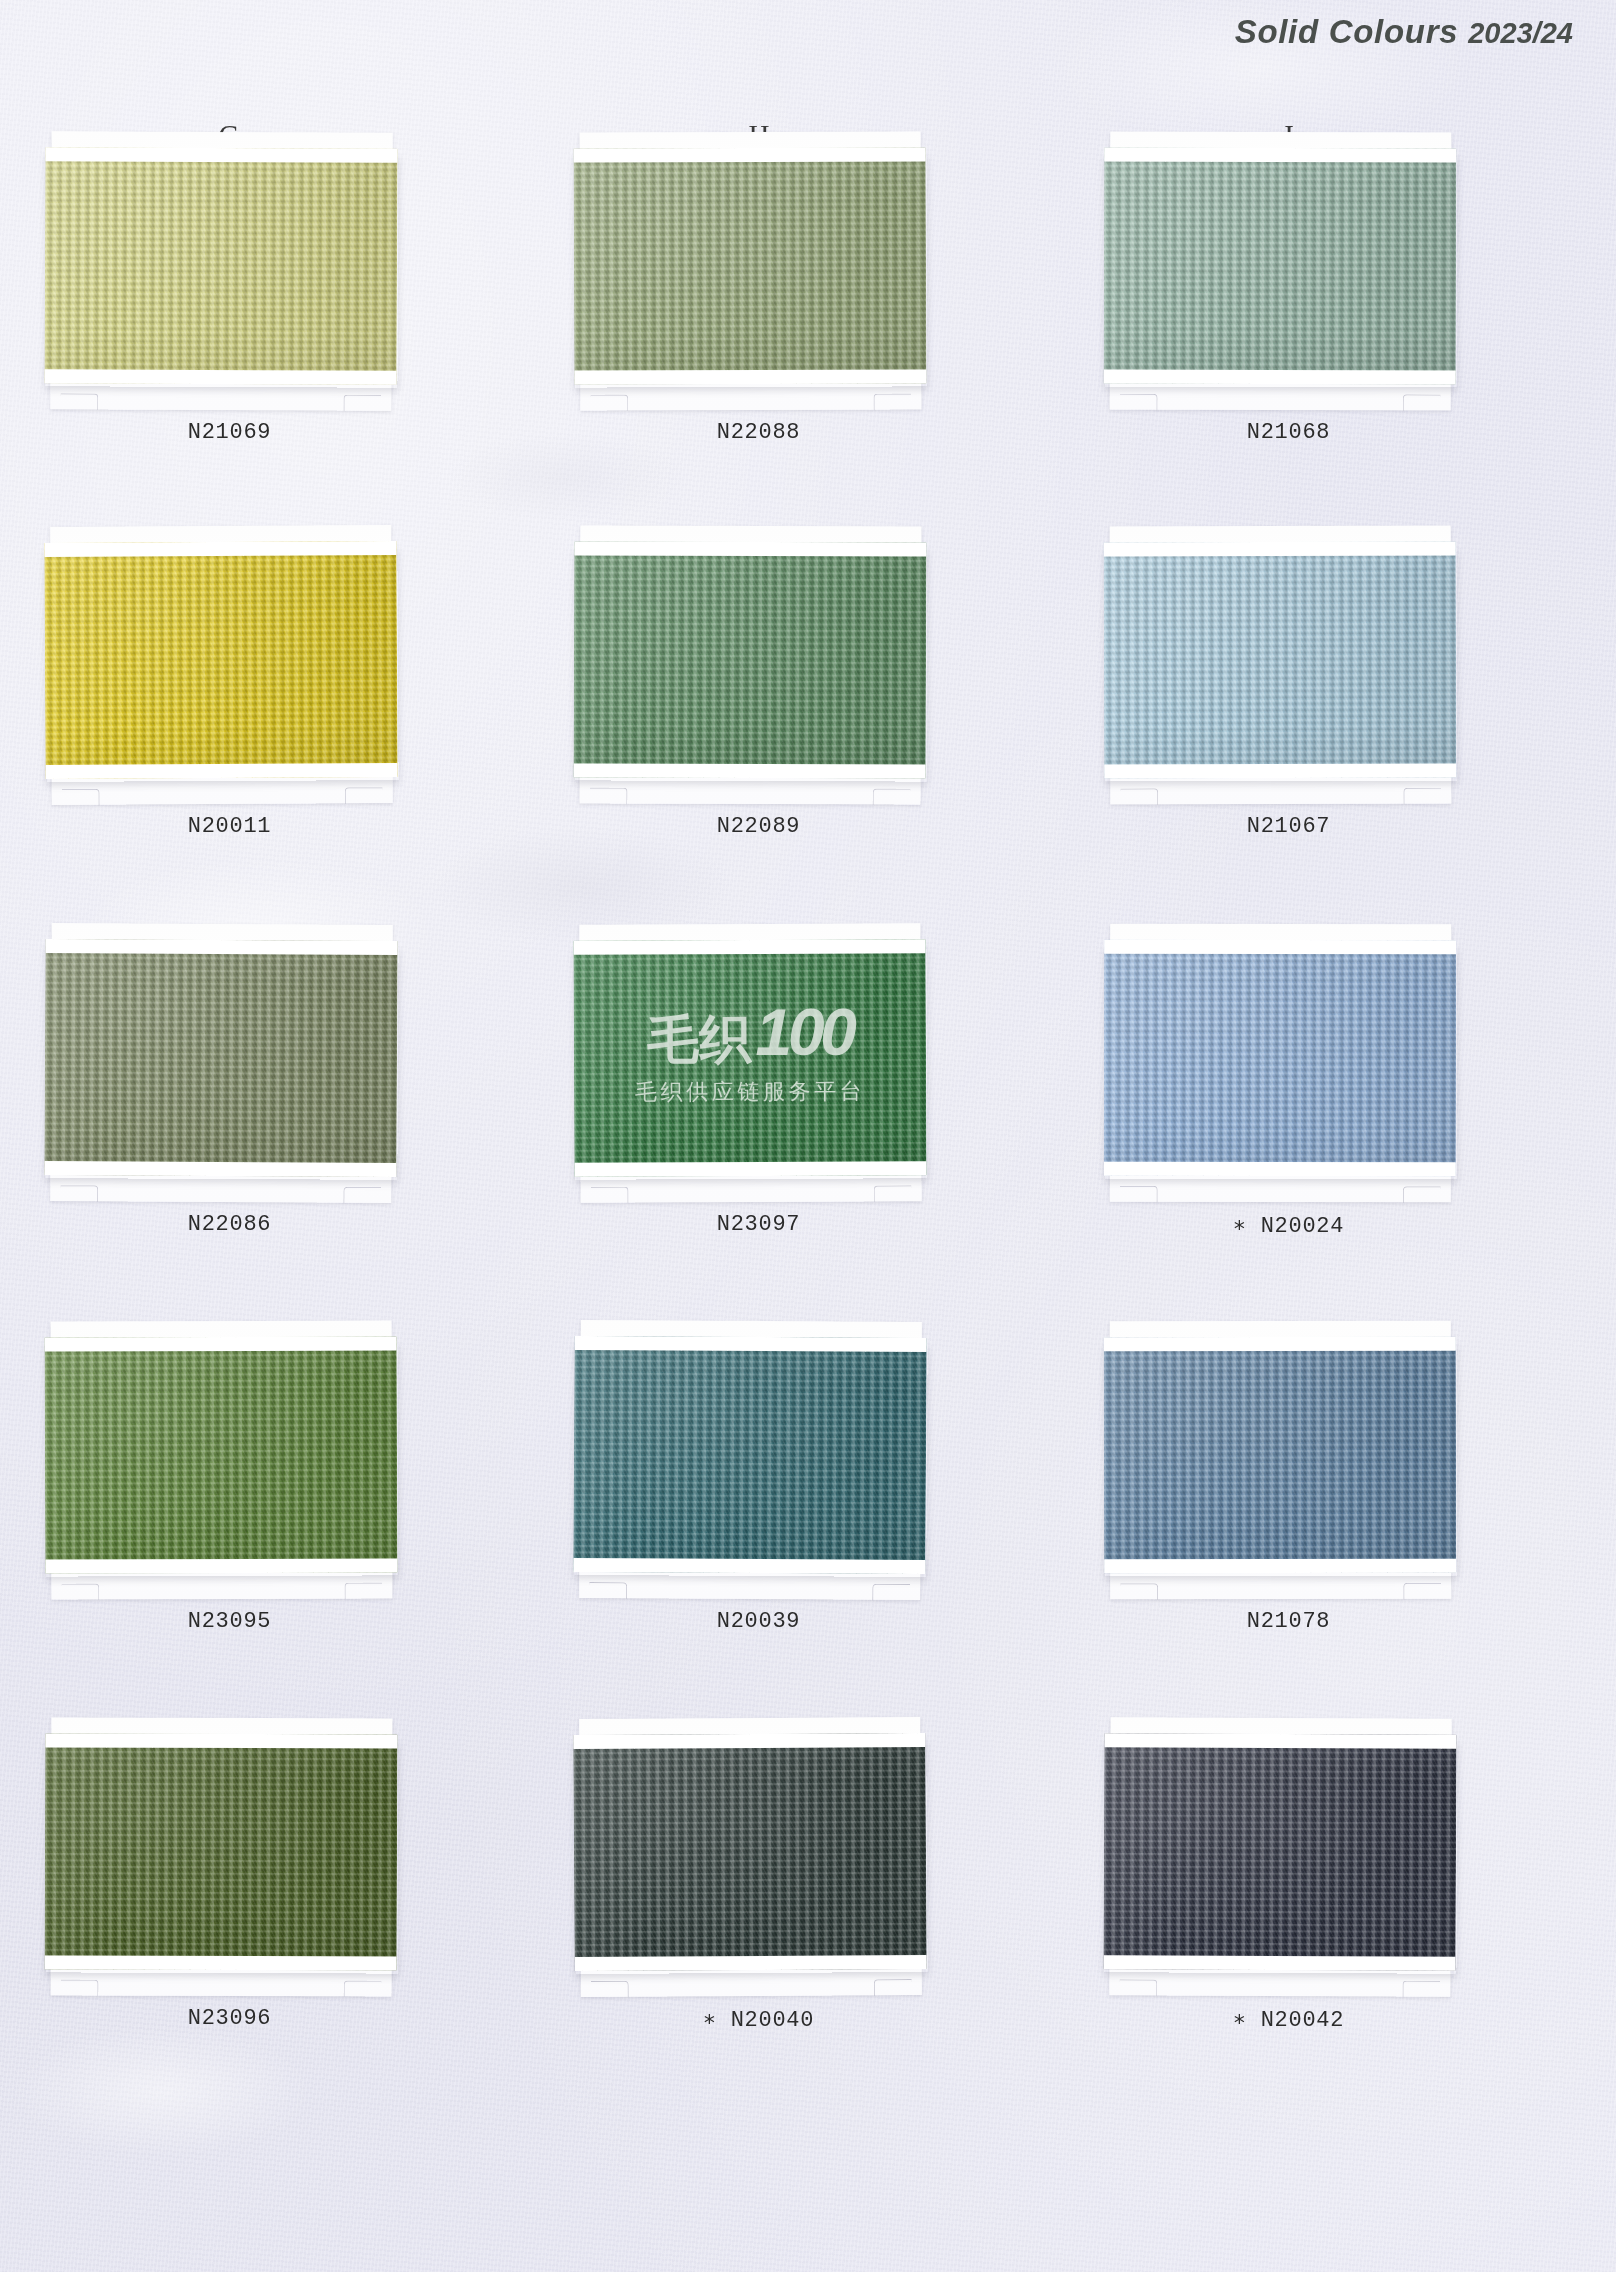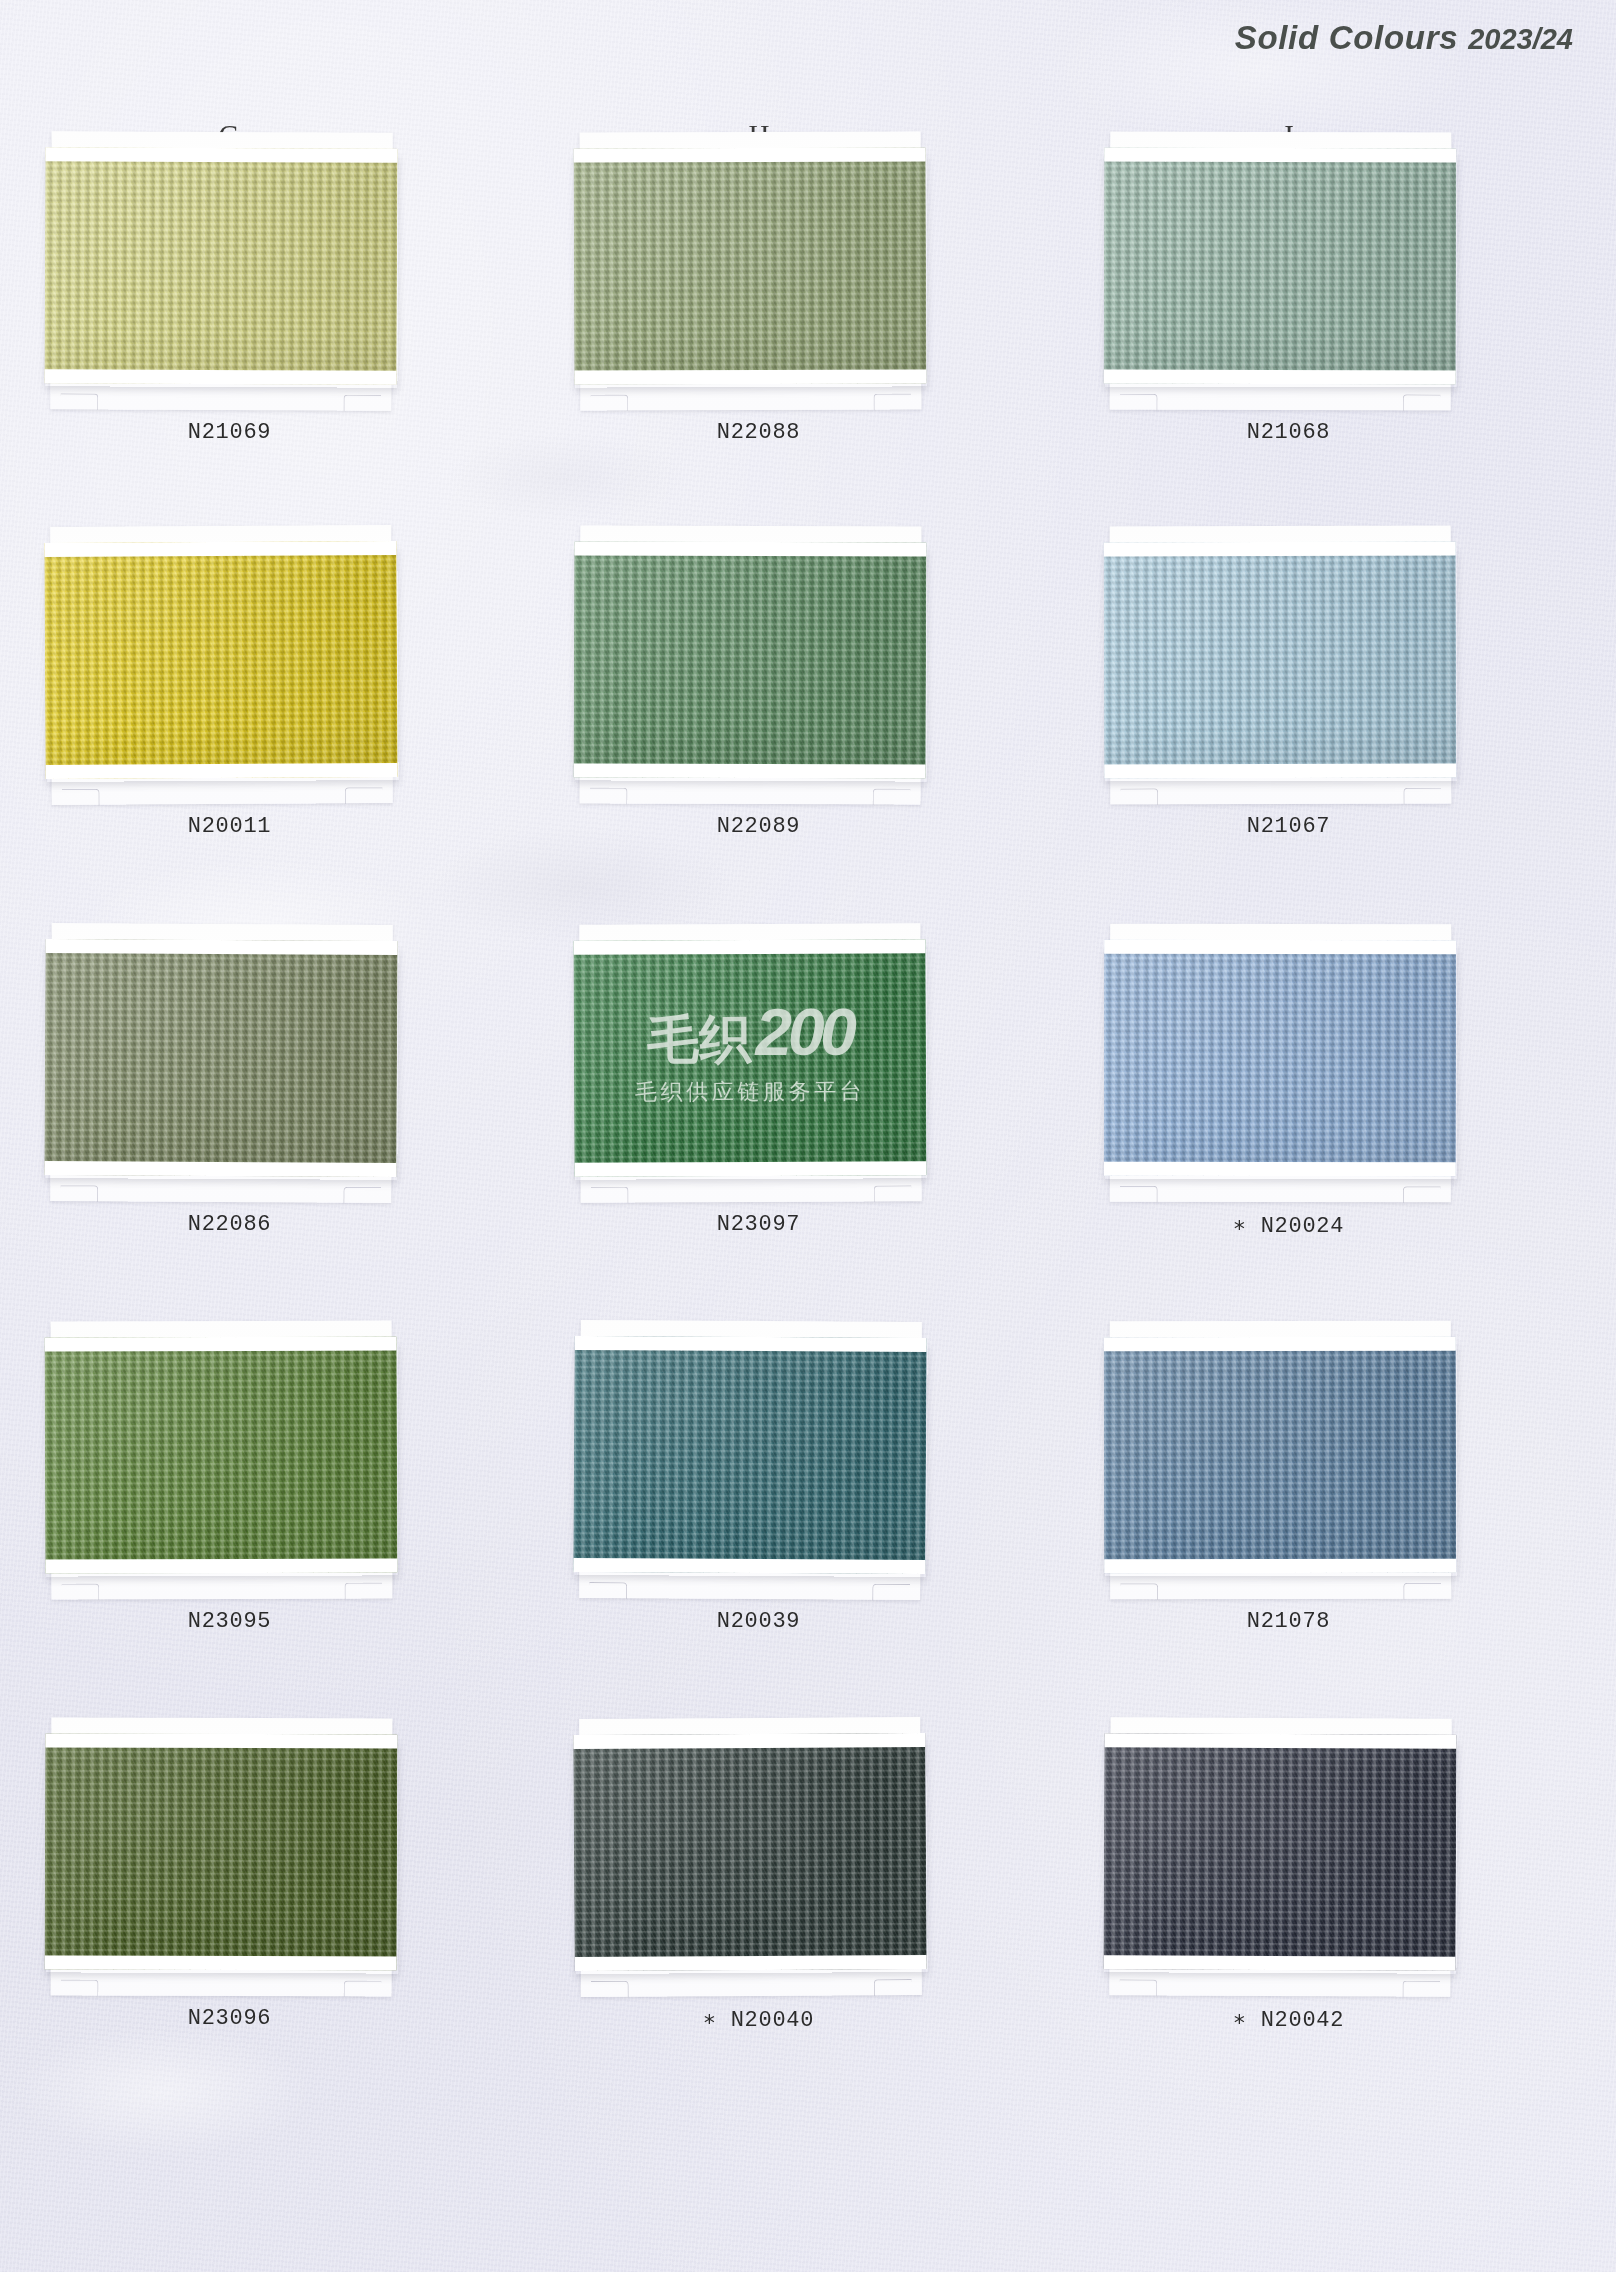--- a/index.html
+++ b/index.html
@@ -47,21 +47,20 @@
   #title {
     position: absolute;
     right: 44px;
     top: 13px;
     font-size: 33px;
     font-weight: bold;
     font-style: italic;
     letter-spacing: 0.7px;
     color: #4a4f4c;
     white-space: nowrap;
-    margin-top: 6px;
   }
   #title .yr {
     font-size: 29px;
     letter-spacing: 0px;
   }
 
   .col-head {
     position: absolute;
     top: 119px;
     width: 86px;
@@ -391,21 +390,21 @@
             </svg>
           </div>
           <div class="pink-bot">
             <svg viewBox="0 0 492 20" preserveAspectRatio="none">
               <path d="M0,0 L10.7,20 L21.4,0 L32.1,20 L42.8,0 L53.5,20 L64.2,0 L74.9,20 L85.6,0 L96.3,20 L107.0,0 L117.7,20 L128.4,0 L139.1,20 L149.8,0 L160.5,20 L171.2,0 L181.9,20 L192.6,0 L203.3,20 L214.0,0 L224.7,20 L235.4,0 L246.1,20 L256.8,0 L267.5,20 L278.2,0 L288.9,20 L299.6,0 L310.3,20 L321.0,0 L331.7,20 L342.4,0 L353.1,20 L363.8,0 L374.5,20 L385.2,0 L395.9,20 L406.6,0 L417.3,20 L428.0,0 L438.7,20 L449.4,0 L460.1,20 L470.8,0 L481.5,20 L492.0,0 L492,0 L492,20 L0,20 Z" fill="#ffffff"></path>
             </svg>
           </div>
           <div class="watermark">
             <div class="wm-main">
               <span class="wm-cn">毛织</span>
-              <span class="wm-100">200</span>
+              <span class="wm-100">100</span>
             </div>
             <div class="wm-sub">毛织供应链服务平台</div>
           </div>
         </div>
         <div class="code">N23097</div>
       </div>
       <div class="cell" style="left: 1088px; top: 924px;">
         <div class="backing" style="transform: rotate(0.1deg);"></div>
         <div class="swatch-shadow" style="transform: rotate(0.1deg);"></div>
         <div class="swatch" style="transform: rotate(0.1deg);">

